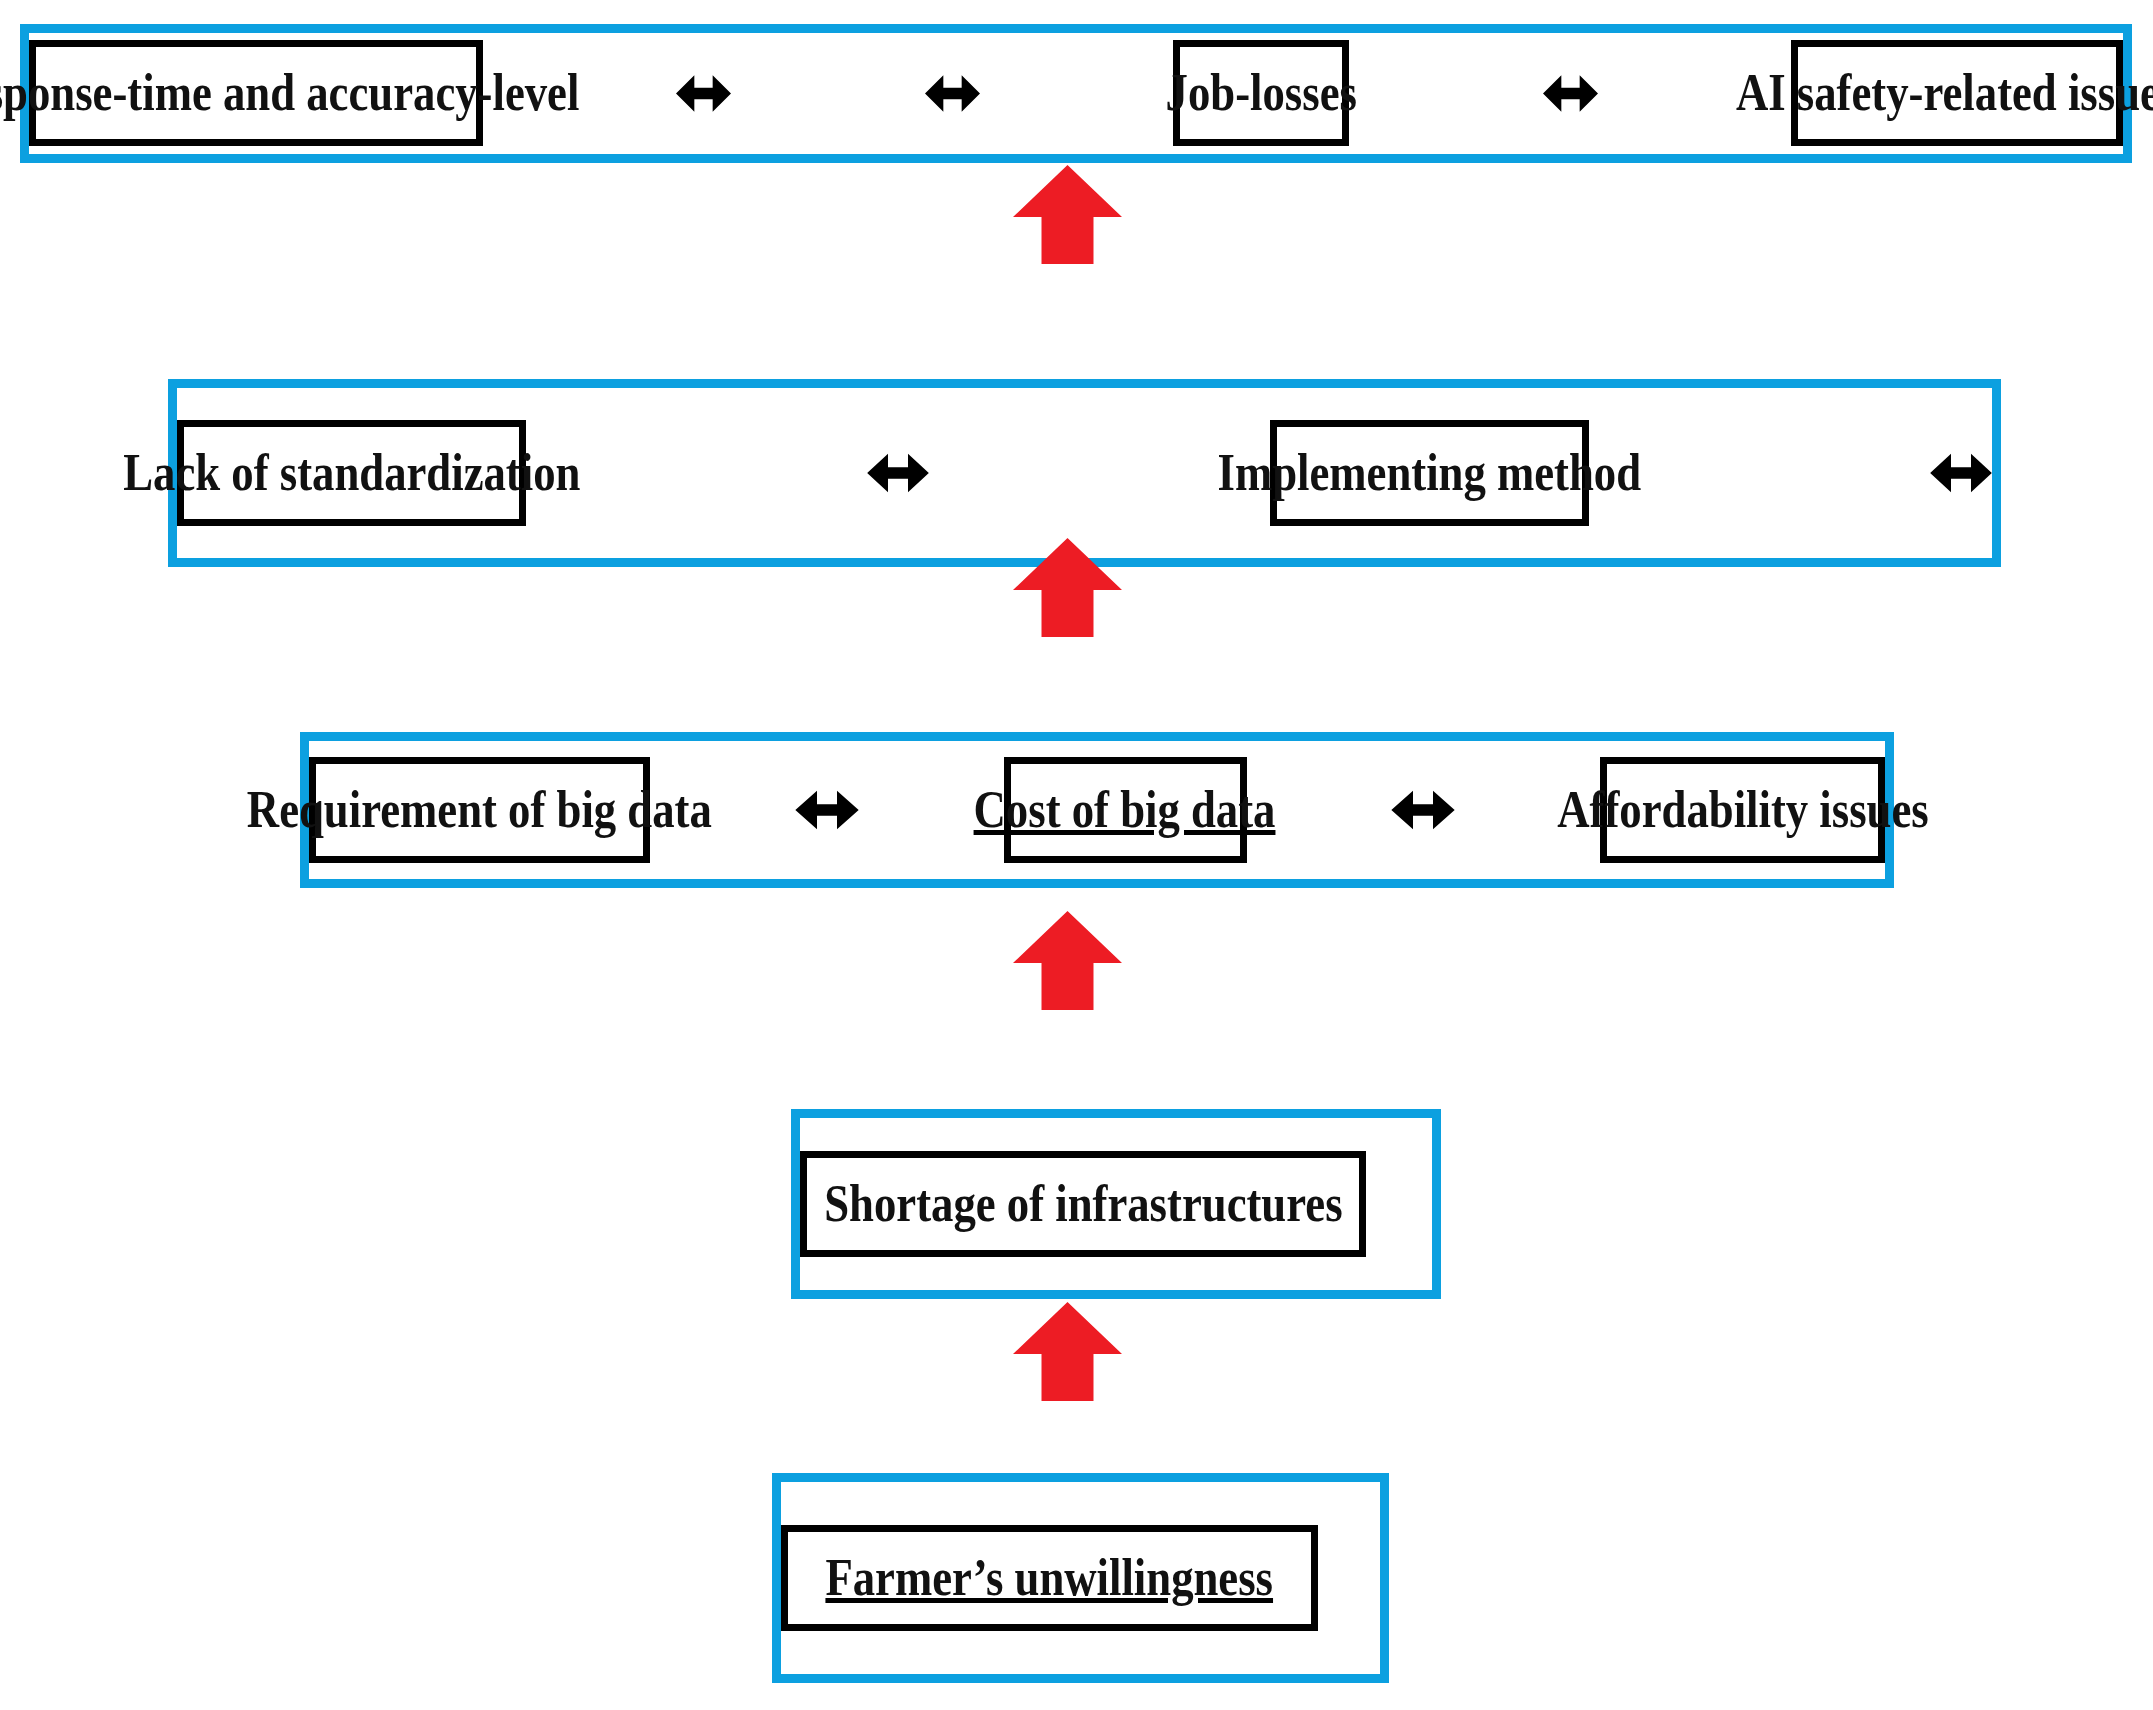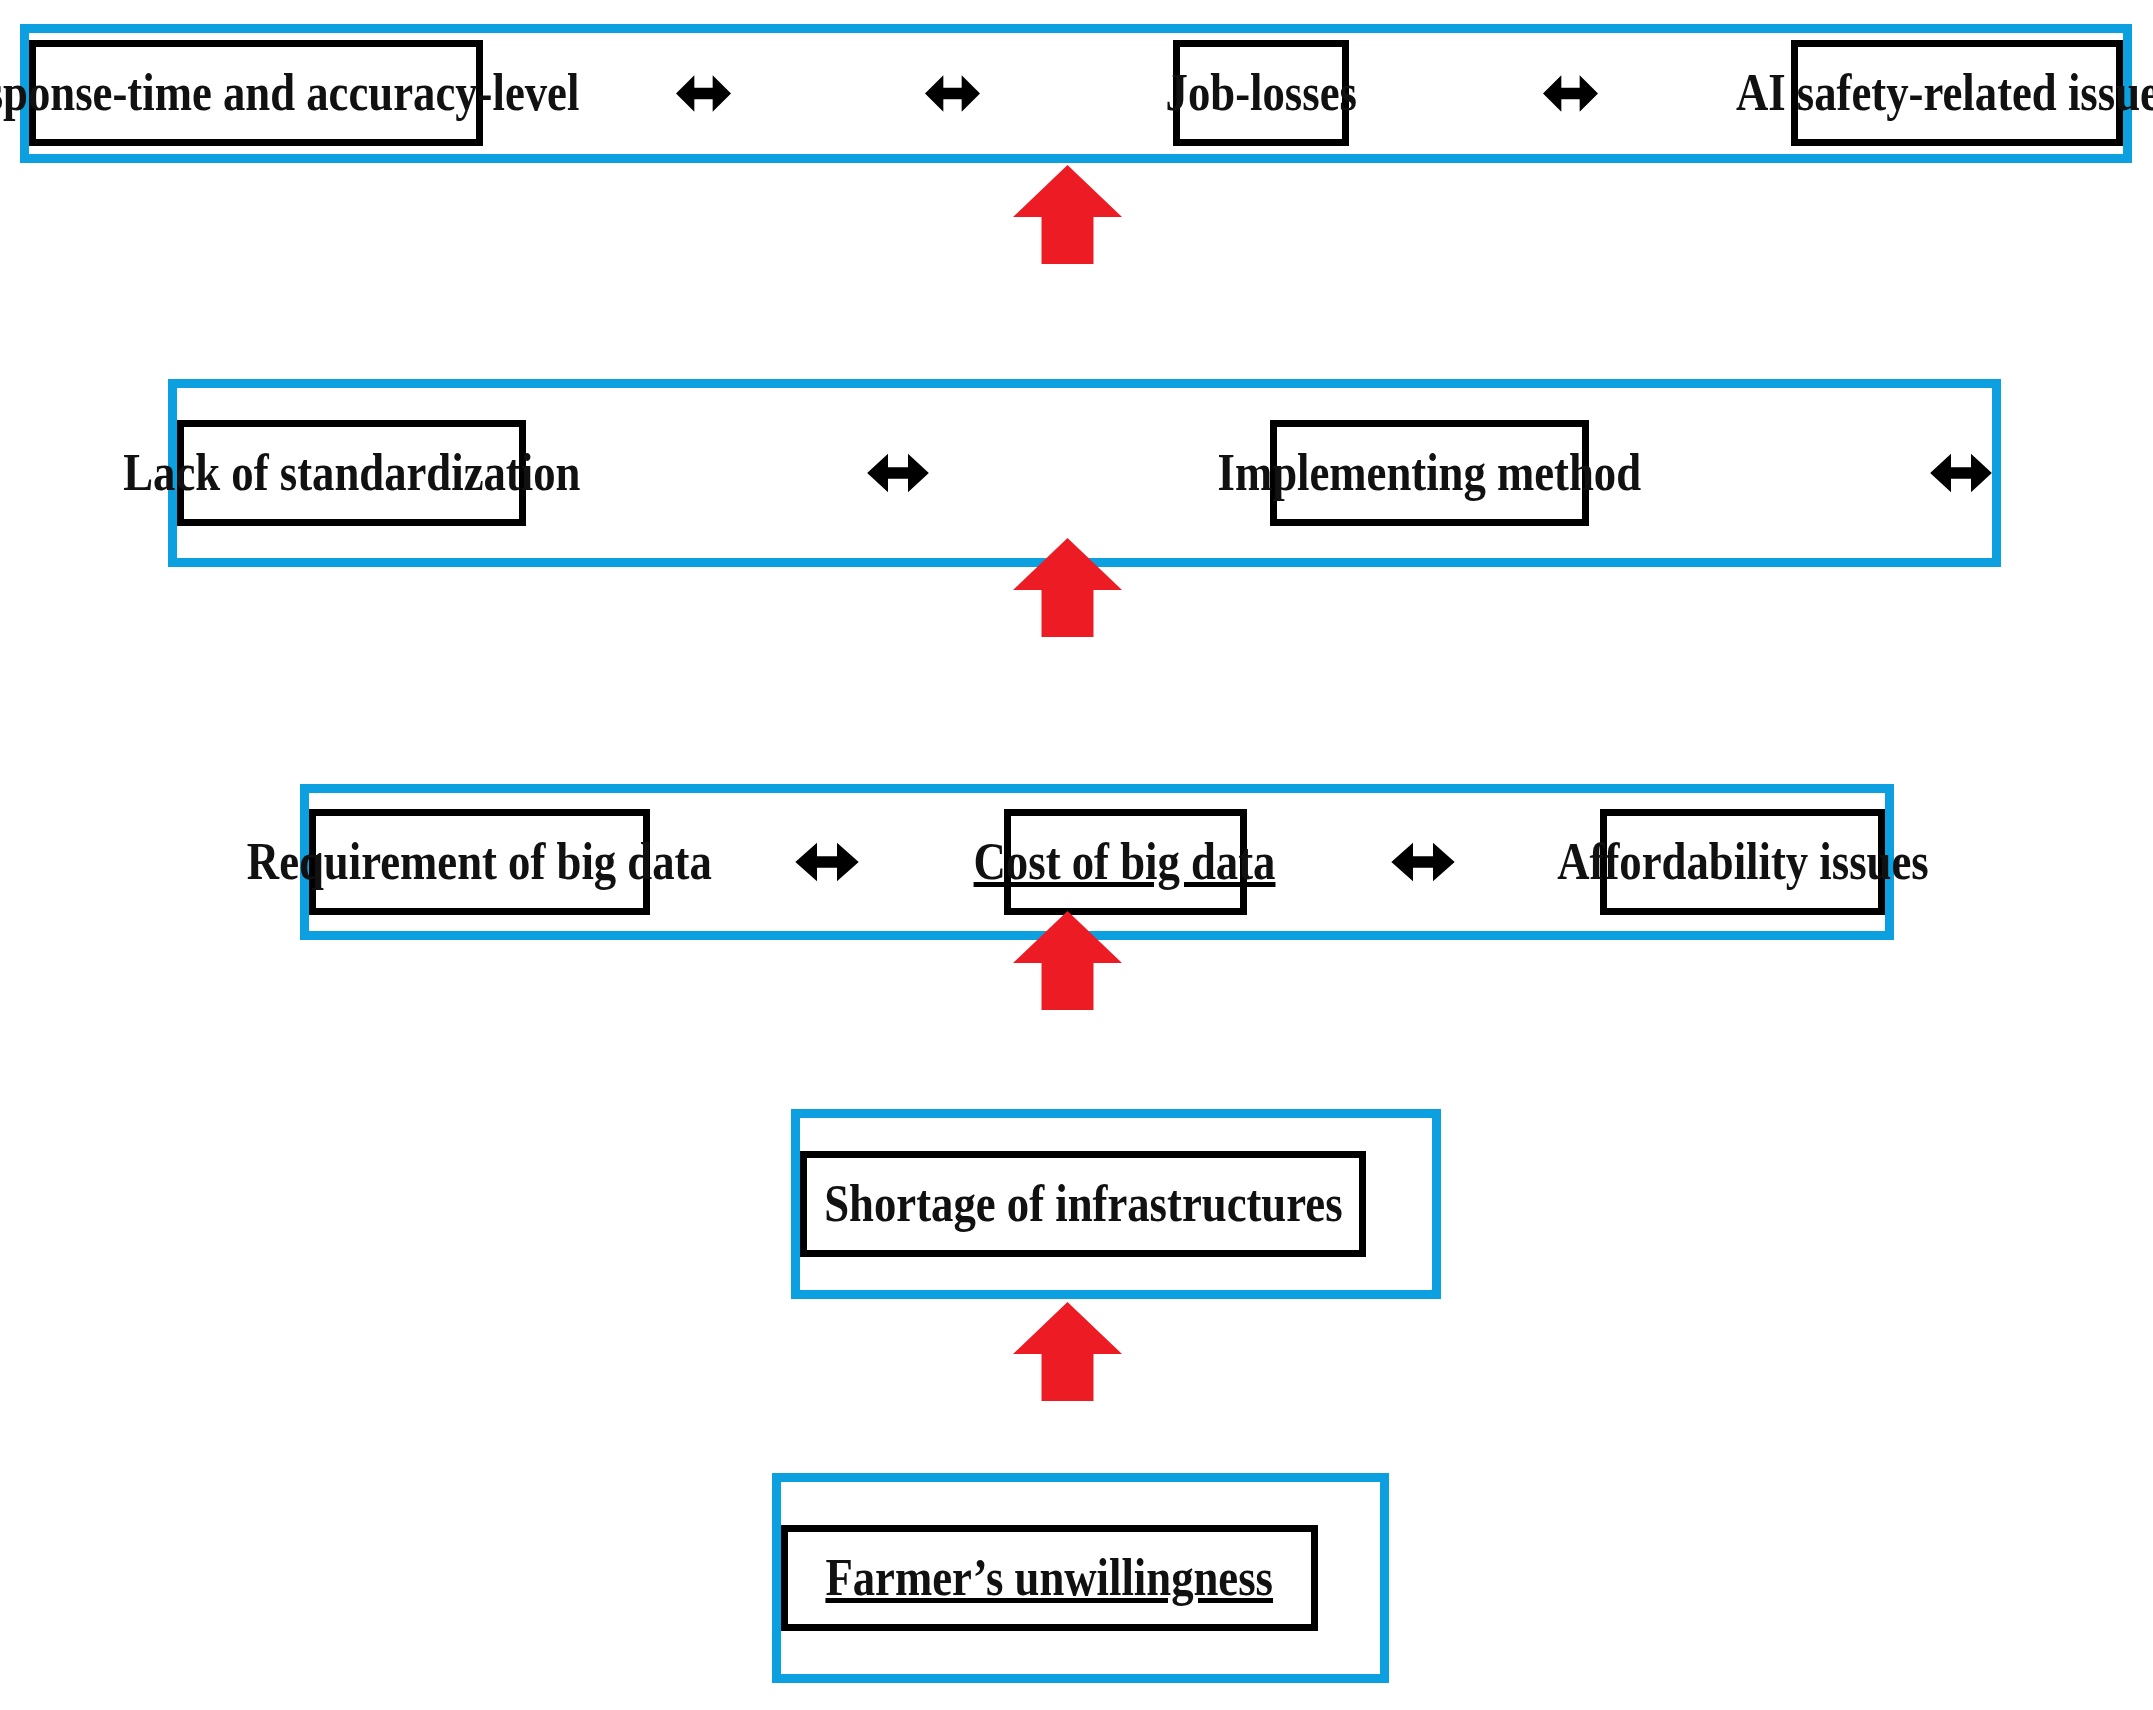--- a/index.html
+++ b/index.html
@@ -87,21 +87,21 @@
   
   #group-2 { left: 168px; top: 379px;  width: 1833px; height: 188px; }
   #group-2 .node { height: 106px; }
   #group-2 .node-label { font-size: 52px; }
   #n-2-0 { width: 349px; }
   #n-2-1 { width: 319px; }
   #n-2-2 { width: 420px; }
   #group-2 .hlink { width: 62px; }
 
   
-  #group-3 { left: 300px; top: 784px;  width: 1594px; height: 156px; }
+  #group-3 { left: 300px; top: 732px;  width: 1594px; height: 156px; }
   #group-3 .node { height: 106px; }
   #group-3 .node-label { font-size: 52px; }
   #n-3-0 { width: 341px; }
   #n-3-1 { width: 243px; text-decoration: underline; }
   #n-3-2 { width: 285px; }
   #group-3 .hlink { width: 64px; }
 
   
   #group-4 { left: 755px; top: 1109px; width: 650px; height: 190px; margin-left: 36px; }
   #group-4 .node { height: 106px; width: 566px; }

